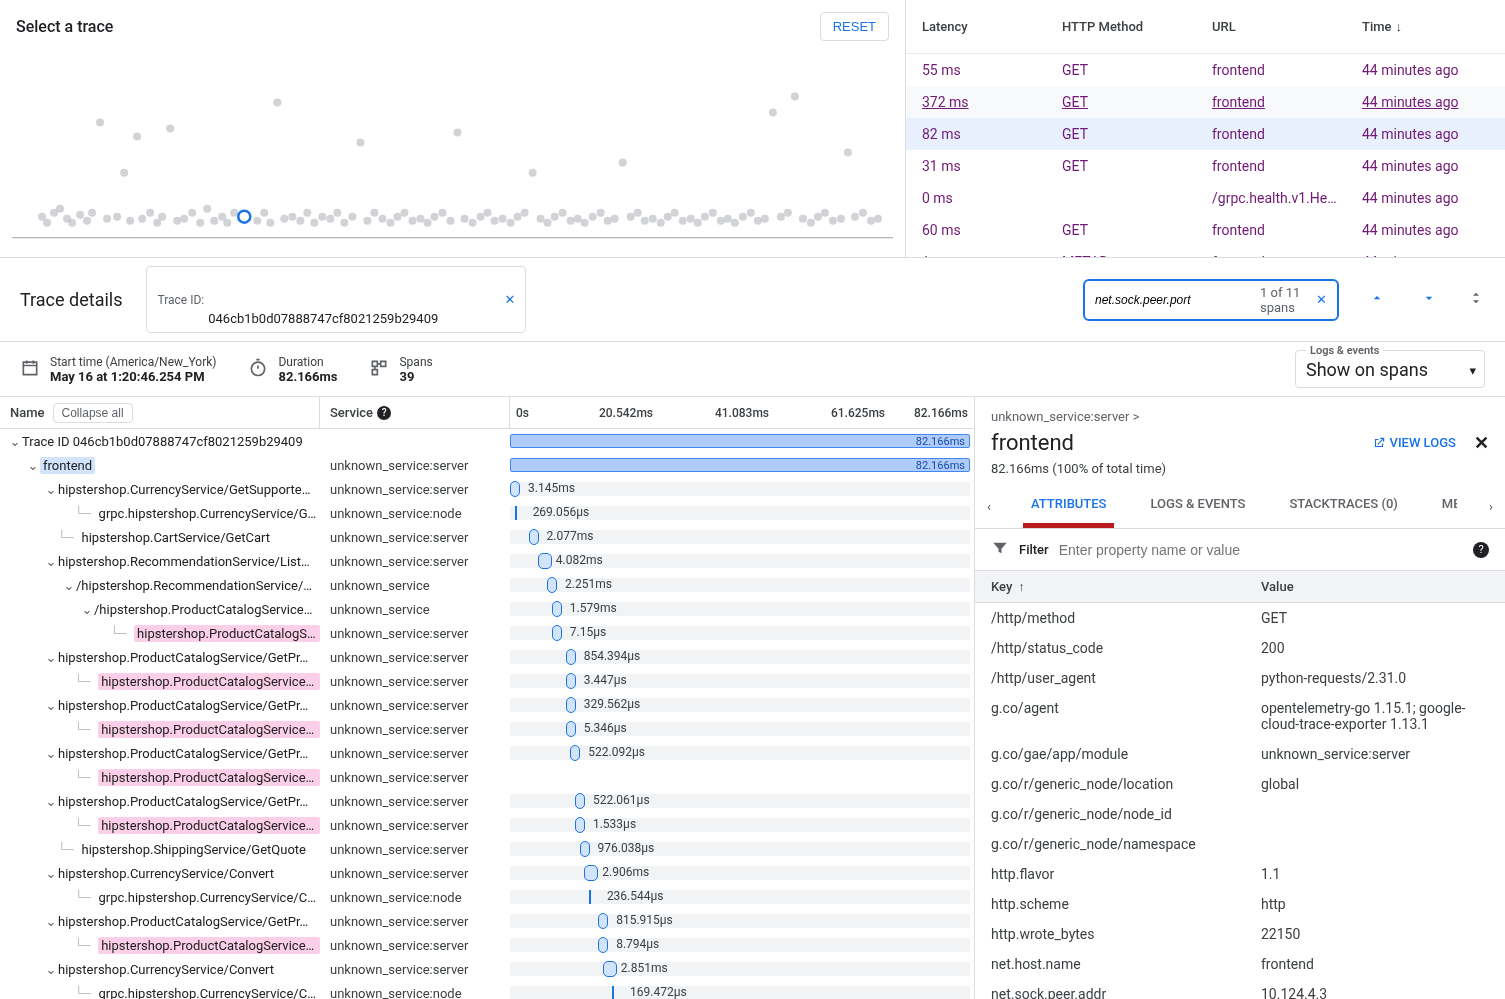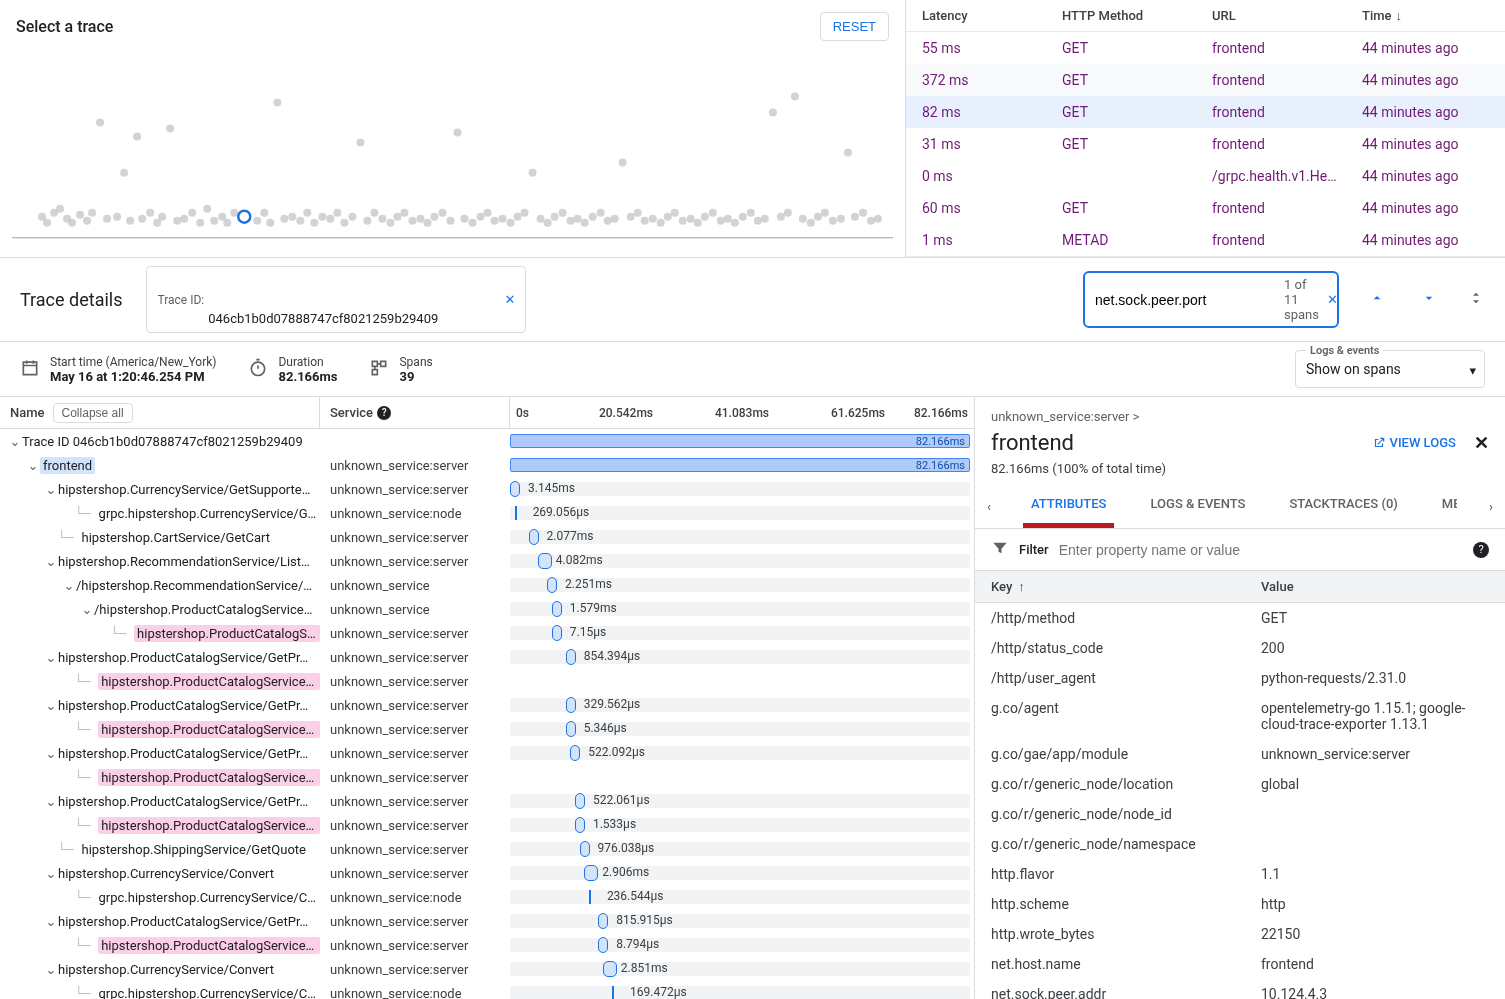--- a/index.html
+++ b/index.html
@@ -12,54 +12,54 @@
 .scatter-header h2 { font-size: 16px; font-weight: 500; color: #202124; }
 .reset-btn { border: 1px solid #dadce0; border-radius: 4px; padding: 6px 12px; font-size: 13px; color: #1a73e8; font-weight: 500; background: #fff; cursor: pointer; }
 .scatter-plot { flex: 1; position: relative; margin: 10px 12px 16px 12px; }
 .scatter-svg { width: 100%; height: 100%; }
 .dot { fill: #bdc1c6; opacity: 0.7; }
 .dot-selected { fill: #fff; stroke: #1a73e8; stroke-width: 2.5; }
 .baseline { stroke: #9aa0a6; stroke-width: 1; }
 
 
 .trace-table { flex: 1; display: flex; flex-direction: column; overflow: hidden; }
-.trace-table-head { display: flex; padding: 8px 16px; border-bottom: 1px solid #e8eaed; font-weight: 500; color: #3c4043; font-size: 13px; }
+.trace-table-head { display: flex; padding: 19px 16px; border-bottom: 1px solid #e8eaed; font-weight: 500; color: #3c4043; font-size: 13px; }
 .col-lat { width: 140px; }
 .col-meth { width: 150px; }
 .col-url { width: 150px; }
 .col-time { flex: 1; display: flex; align-items: center; gap: 4px; }
 .trace-row { display: flex; padding: 8px 16px; font-size: 14px; color: #701a75; }
 .trace-row.selected { background: #e8f0fe; }
-.trace-row.alt { background: #f8f9fa; }
+.trace-row.alt { background: #f8f9fa; text-decoration: underline; }
 .pager { display: flex; justify-content: flex-end; align-items: center; gap: 18px; padding: 8px 16px; border-top: 1px solid #e8eaed; color: #5f6368; font-size: 13px; }
 
 
 .details-header { display: flex; align-items: center; padding: 8px 20px; border-bottom: 1px solid #dadce0; gap: 24px; }
 .details-title { font-size: 18px; font-weight: 400; }
 .traceid-box { display: flex; align-items: center; border: 1px solid #dadce0; border-radius: 4px; padding: 6px 10px; width: 380px; }
 .traceid-box .lbl { color: #5f6368; font-size: 12px; margin-right: 4px; }
 .traceid-box .val { font-size: 13px; color: #202124; margin-top: 38px; }
 .traceid-box .clear { margin-left: auto; color: #1a73e8; cursor: pointer; }
 .spacer { flex: 1; }
 .search-box { display: flex; align-items: center; border: 2px solid #1a73e8; border-radius: 6px; padding: 4px 10px; width: 256px; gap: 8px; }
-.search-box input { border: none; outline: none; font-size: 14px; flex: 1; }
+.search-box input { border: none; outline: none; font-size: 12px; flex: 1; font-style: italic; }
 .search-count { color: #5f6368; font-size: 13px; }
 .nav-arrow { color: #1a73e8; cursor: pointer; padding: 0 6px; }
 .unfold { color: #5f6368; cursor: pointer; }
 
 
 .meta-row { display: flex; align-items: center; padding: 8px 20px; border-bottom: 1px solid #dadce0; gap: 32px; }
 .meta-item { display: flex; gap: 10px; align-items: center; }
 .meta-item .icon { color: #5f6368; }
 .meta-item .labels { display: flex; flex-direction: column; }
 .meta-label { font-size: 12px; color: #3c4043; }
 .meta-value { font-size: 13px; font-weight: 700; color: #202124; }
 .logs-select { margin-left: auto; border: 1px solid #dadce0; border-radius: 4px; padding: 0 10px; display: flex; flex-direction: column; justify-content: center; width: 190px; position: relative; height: 38px; }
 .logs-select legend { font-size: 11px; color: #5f6368; position: absolute; top: -7px; background: #fff; padding: 0 4px; font-weight: 600; }
-.logs-select .sel-val { font-size: 14px; }
+.logs-select .sel-val { font-size: 18px; }
 .logs-select .chev { position: absolute; right: 8px; top: 12px; }
 
 
 .main-split { display: flex; height: calc(999px - 258px - 46px - 54px); }
 .tree-panel { flex: 1; border-right: 1px solid #dadce0; display: flex; flex-direction: column; overflow: hidden; }
 .attr-panel { width: 530px; display: flex; flex-direction: column; overflow: hidden; }
 
 
 .tree-head { display: flex; border-bottom: 1px solid #dadce0; font-size: 13px; color: #3c4043; font-weight: 500; height: 32px; align-items: stretch; }
 .th-name { width: 320px; display: flex; align-items: center; padding-left: 10px; gap: 8px; border-right: 1px solid #dadce0; }
@@ -508,20 +508,25 @@
             <span class="bar-lbl" style="left:calc(12% + 18px)">854.394µs</span>
           </div>
         </div>
         <div class="tree-row">
     <div class="cell-name" style="padding-left:62px">
             <span class="chev-toggle"></span>
             <span class="tree-conn">└─ </span>
             <span class="span-name hl">hipstershop.ProductCatalogService/Get…</span>
           </div>
     <div class="cell-service">unknown_service:server</div>
+    <div class="cell-timeline">
+            <div class="bar-track"></div>
+            <div class="marker" style="left:12%;width:10px"></div>
+            <span class="bar-lbl" style="left:calc(12% + 18px)">3.447µs</span>
+          </div>
         </div>
         <div class="tree-row">
     <div class="cell-name" style="padding-left:44px">
             <span class="chev-toggle">⌄</span>
             <span class="span-name">hipstershop.ProductCatalogService/GetPr…</span>
           </div>
     <div class="cell-service">unknown_service:server</div>
     <div class="cell-timeline">
             <div class="bar-track"></div>
             <div class="marker" style="left:12%;width:10px"></div>

